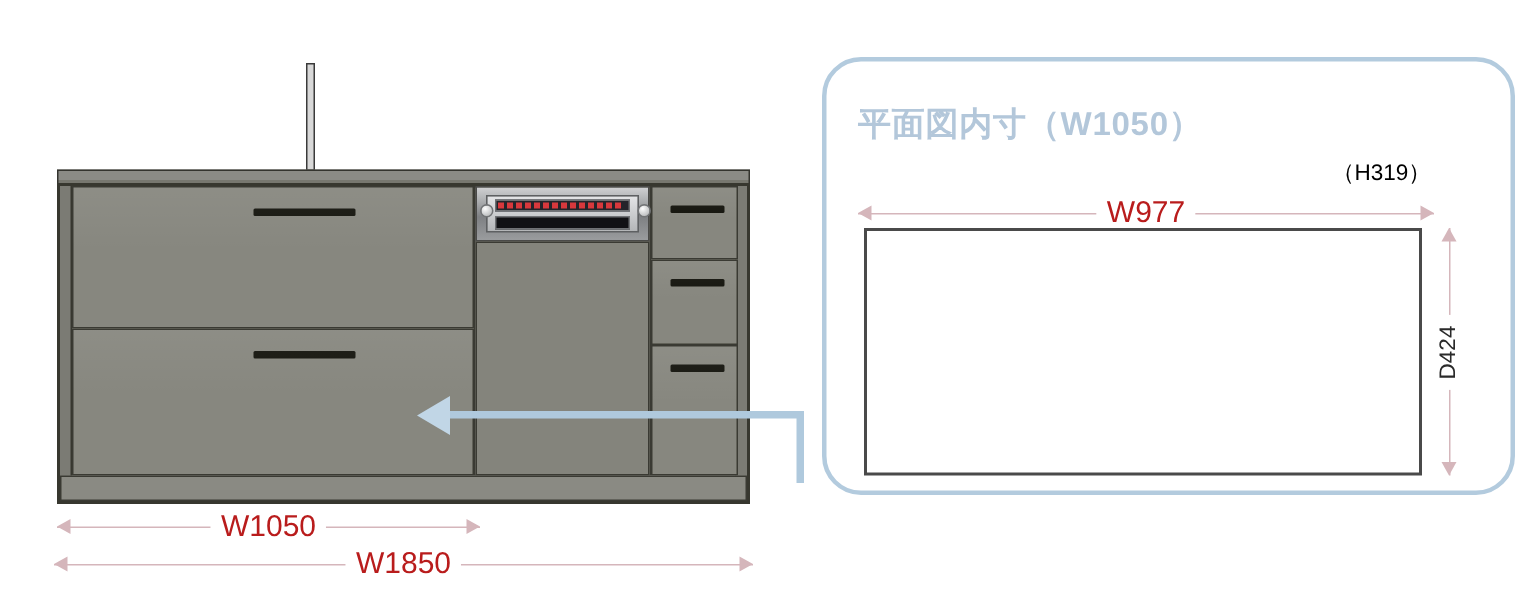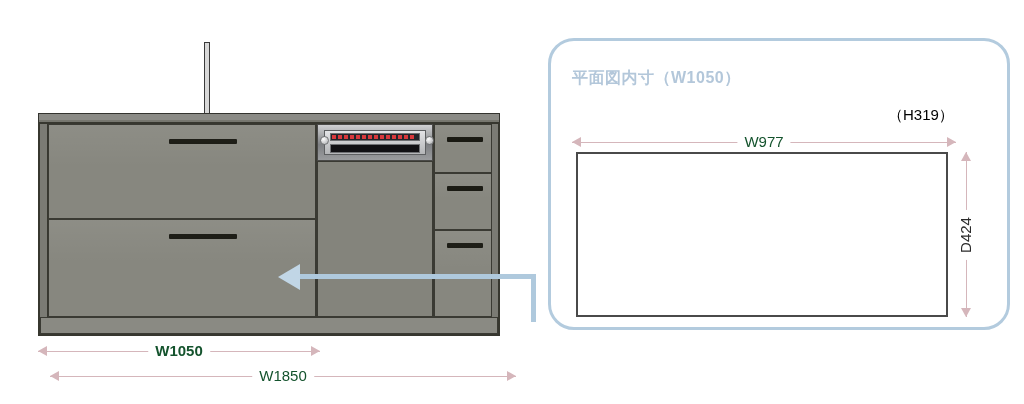--- a/index.html
+++ b/index.html
@@ -109,39 +109,39 @@
   
   .arrow-line{left:296px;top:274px;width:240px;height:5px;background:#afc9dd;}
   .arrow-elbow{left:531px;top:274px;width:5px;height:48px;background:#afc9dd;}
   .arrow-head{
     left:278px;top:264px;width:0;height:0;
     border-top:13px solid transparent;border-bottom:13px solid transparent;
     border-right:22px solid #c1d6e6;
   }
 
   
-  .dim{position:absolute;height:16px;color:#14532d;font-size:15px;}
+  .dim{position:absolute;height:16px;color:#b91c1c;font-size:20px;}
   .dim .rule{position:absolute;left:0;right:0;top:8px;height:1px;background:#d5b6bb;}
   .dim .cap{position:absolute;top:3px;width:0;height:0;
             border-top:5px solid transparent;border-bottom:5px solid transparent;}
   .dim .cap.l{left:0;border-right:9px solid #d5b6bb;}
   .dim .cap.r{right:0;border-left:9px solid #d5b6bb;}
   .dim .val{position:absolute;top:-3px;left:50%;transform:translateX(-50%);
             background:#fff;padding:0 7px;line-height:22px;white-space:nowrap;}
 
-  #dim-w1050{left:38px;top:343px;width:282px;font-weight:bold;}
-  #dim-w1850{left:50px;top:368px;width:466px;}
+  #dim-w1050{left:38px;top:343px;width:282px;}
+  #dim-w1850{left:36px;top:368px;width:466px;}
 
   
   #panel{
     left:548px;top:38px;width:462px;height:292px;
     border:3px solid #b3cbde;border-radius:26px;background:#fff;box-sizing:border-box;
   }
   #panel-title{
-    left:572px;top:68px;font-size:16px;font-weight:bold;color:#b3c7da;
+    left:572px;top:68px;font-size:22px;font-weight:bold;color:#b3c7da;
     letter-spacing:.5px;white-space:nowrap;
   }
   #h319{
     left:888px;top:106px;font-size:15px;color:#000000;white-space:nowrap;
   }
 
   #dim-w977{left:572px;top:134px;width:384px;}
 
   .plan-rect{
     left:576px;top:152px;width:372px;height:165px;

